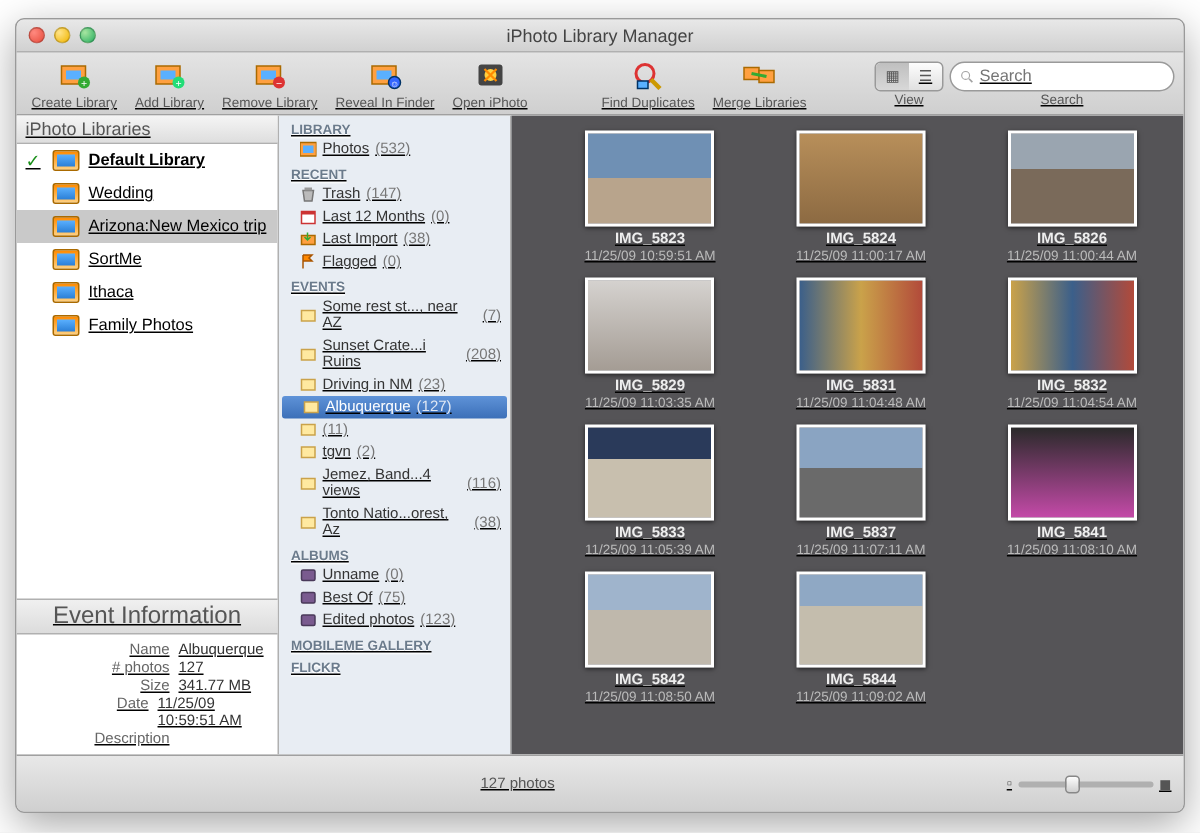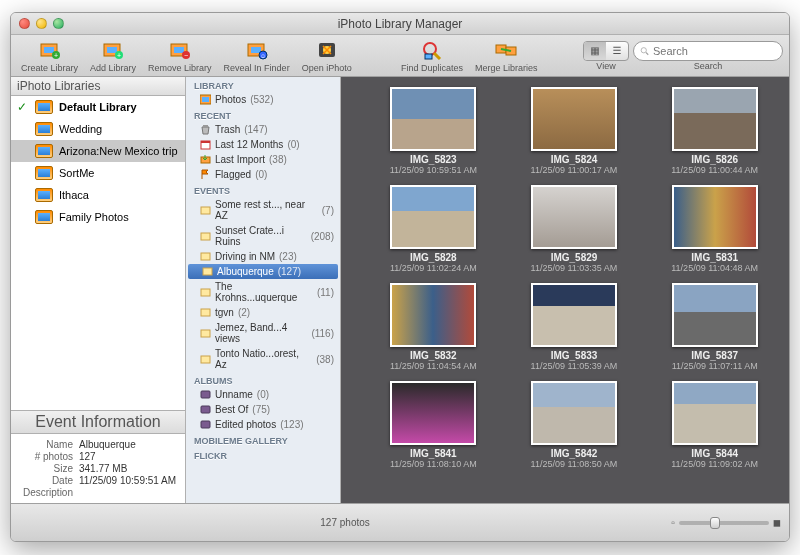--- a/index.html
+++ b/index.html
@@ -1,18 +1,18 @@
 <!DOCTYPE html>
 <html><head>
 <meta charset="utf-8">
 <style>
 * { margin: 0; padding: 0; box-sizing: border-box; font-family: "Lucida Grande", "Helvetica Neue", Arial, sans-serif; }
 body { background: #fff; width: 800px; height: 555px; overflow: hidden; position: relative; }
 
-.window { width: 780px; height: 530px; margin: 12px auto; background: #ededed; border-radius: 6px; box-shadow: 0 8px 28px rgba(0,0,0,.35); display: flex; flex-direction: column; overflow: hidden; border: 1px solid #9a9a9a; }
+.window { width: 780px; height: 530px; margin: 12px auto; background: #ededed; border-radius: 6px; box-shadow: 0 8px 28px rgba(0,0,0,.35); display: flex; flex-direction: column; overflow: hidden; border: 1px solid #9a9a9a; text-decoration: underline; }
 
 .titlebar { height: 22px; background: linear-gradient(#e8e8e8,#d1d1d1); display: flex; align-items: center; padding: 0 8px; border-bottom: 1px solid #b0b0b0; position: relative; }
 .traffic { display: flex; gap: 6px; }
 .traffic div { width: 11px; height: 11px; border-radius: 50%; border: 1px solid rgba(0,0,0,.2); }
 .tc-red { background: radial-gradient(circle at 30% 30%, #ff8a80, #e74c3c); }
 .tc-yel { background: radial-gradient(circle at 30% 30%, #ffe48a, #f1b500); }
 .tc-grn { background: radial-gradient(circle at 30% 30%, #a8e6a1, #27ae60); }
 .titlebar .title { position: absolute; left: 0; right: 0; text-align: center; font-size: 12px; color: #444; pointer-events: none; }
 
 .toolbar { height: 42px; background: linear-gradient(#e4e4e4,#cfcfcf); border-bottom: 1px solid #a0a0a0; display: flex; align-items: center; padding: 0 6px; gap: 4px; }
@@ -38,21 +38,21 @@
 .lib-list { flex:1; overflow:auto; }
 .lib-item { display:flex; align-items:center; gap:6px; padding:4px 6px; }
 .lib-item.selected { background:#c9c9c9; }
 .lib-item .check { width:12px; color:#1a8f1a; font-size:12px; }
 .lib-icon { width:18px; height:14px; background:linear-gradient(#ff8a00,#ffd080); border:1px solid #aa6a00; border-radius:2px; position:relative; }
 .lib-icon::after { content:""; position:absolute; inset:2px; background:linear-gradient(#5ab0ff,#2b7fd6); }
 
 .evt-hdr { background:linear-gradient(#f0f0f0,#dcdcdc); text-align:center; font-size:16px; color:#555; padding:2px 0; border-top:1px solid #b0b0b0; border-bottom:1px solid #b0b0b0; }
 .evt-info { padding:4px 8px; font-size:10px; color:#333; }
 .evt-info div { display:flex; margin:1px 0; }
-.evt-info .lab { width:60px; text-align:right; padding-right:6px; color:#666; }
+.evt-info .lab { width:60px; text-align:right; padding-right:6px; color:#666;margin-left:40px; }
 
 .col2 { width:155px; background:#e8edf3; border-right:1px solid #b0b0b0; font-size:10px; overflow:auto; }
 .c2-group-label { color:#6b7b8c; font-weight:bold; font-size:9px; padding:4px 8px 1px; text-shadow:0 1px 0 #fff; }
 .c2-item { display:flex; align-items:center; gap:4px; padding:2px 6px 2px 14px; color:#333; }
 .c2-item.selected { background:linear-gradient(#5f93d8,#3b6fb8); color:#fff; border-radius:2px; margin:0 2px; }
 .c2-item .count { color:#777; }
 .c2-item.selected .count { color:#e0e8f4; }
 .c2-icon { width:11px; height:11px; display:inline-flex; align-items:center; justify-content:center; font-size:9px; }
 
 .col3 { flex:1; background:#555457; display:flex; flex-direction:column; }
@@ -329,21 +329,20 @@
           </span>
       <span>Albuquerque</span>
       <span class="count">(127)</span>
         </div>
         <div class="c2-item">
           <span class="c2-icon">
             <svg width="11" height="11">
               <rect x="1" y="2" width="9" height="7" fill="#ffe9a0" stroke="#caa24a"></rect>
             </svg>
           </span>
-      <span>The Krohns...uquerque</span>
       <span class="count">(11)</span>
         </div>
         <div class="c2-item">
           <span class="c2-icon">
             <svg width="11" height="11">
               <rect x="1" y="2" width="9" height="7" fill="#ffe9a0" stroke="#caa24a"></rect>
             </svg>
           </span>
       <span>tgvn</span>
       <span class="count">(2)</span>
@@ -407,25 +406,20 @@
           </div>
           <div class="thumb">
             <div class="img" style="background:linear-gradient(#b88f5a,#8c6a42)"></div>
     <div class="name">IMG_5824</div>
     <div class="date">11/25/09 11:00:17 AM</div>
           </div>
           <div class="thumb">
             <div class="img" style="background:linear-gradient(#9aa5b0 40%,#7a6a5a 40%)"></div>
     <div class="name">IMG_5826</div>
     <div class="date">11/25/09 11:00:44 AM</div>
-          </div>
-          <div class="thumb">
-            <div class="img" style="background:linear-gradient(#7fa6cf 40%,#c2b49a 40%)"></div>
-    <div class="name">IMG_5828</div>
-    <div class="date">11/25/09 11:02:24 AM</div>
           </div>
           <div class="thumb">
             <div class="img" style="background:linear-gradient(#d5d2cf,#a49c94)"></div>
     <div class="name">IMG_5829</div>
     <div class="date">11/25/09 11:03:35 AM</div>
           </div>
           <div class="thumb">
             <div class="img" style="background:linear-gradient(90deg,#3b5f8a,#caa24a,#b24a3a)"></div>
     <div class="name">IMG_5831</div>
     <div class="date">11/25/09 11:04:48 AM</div>

